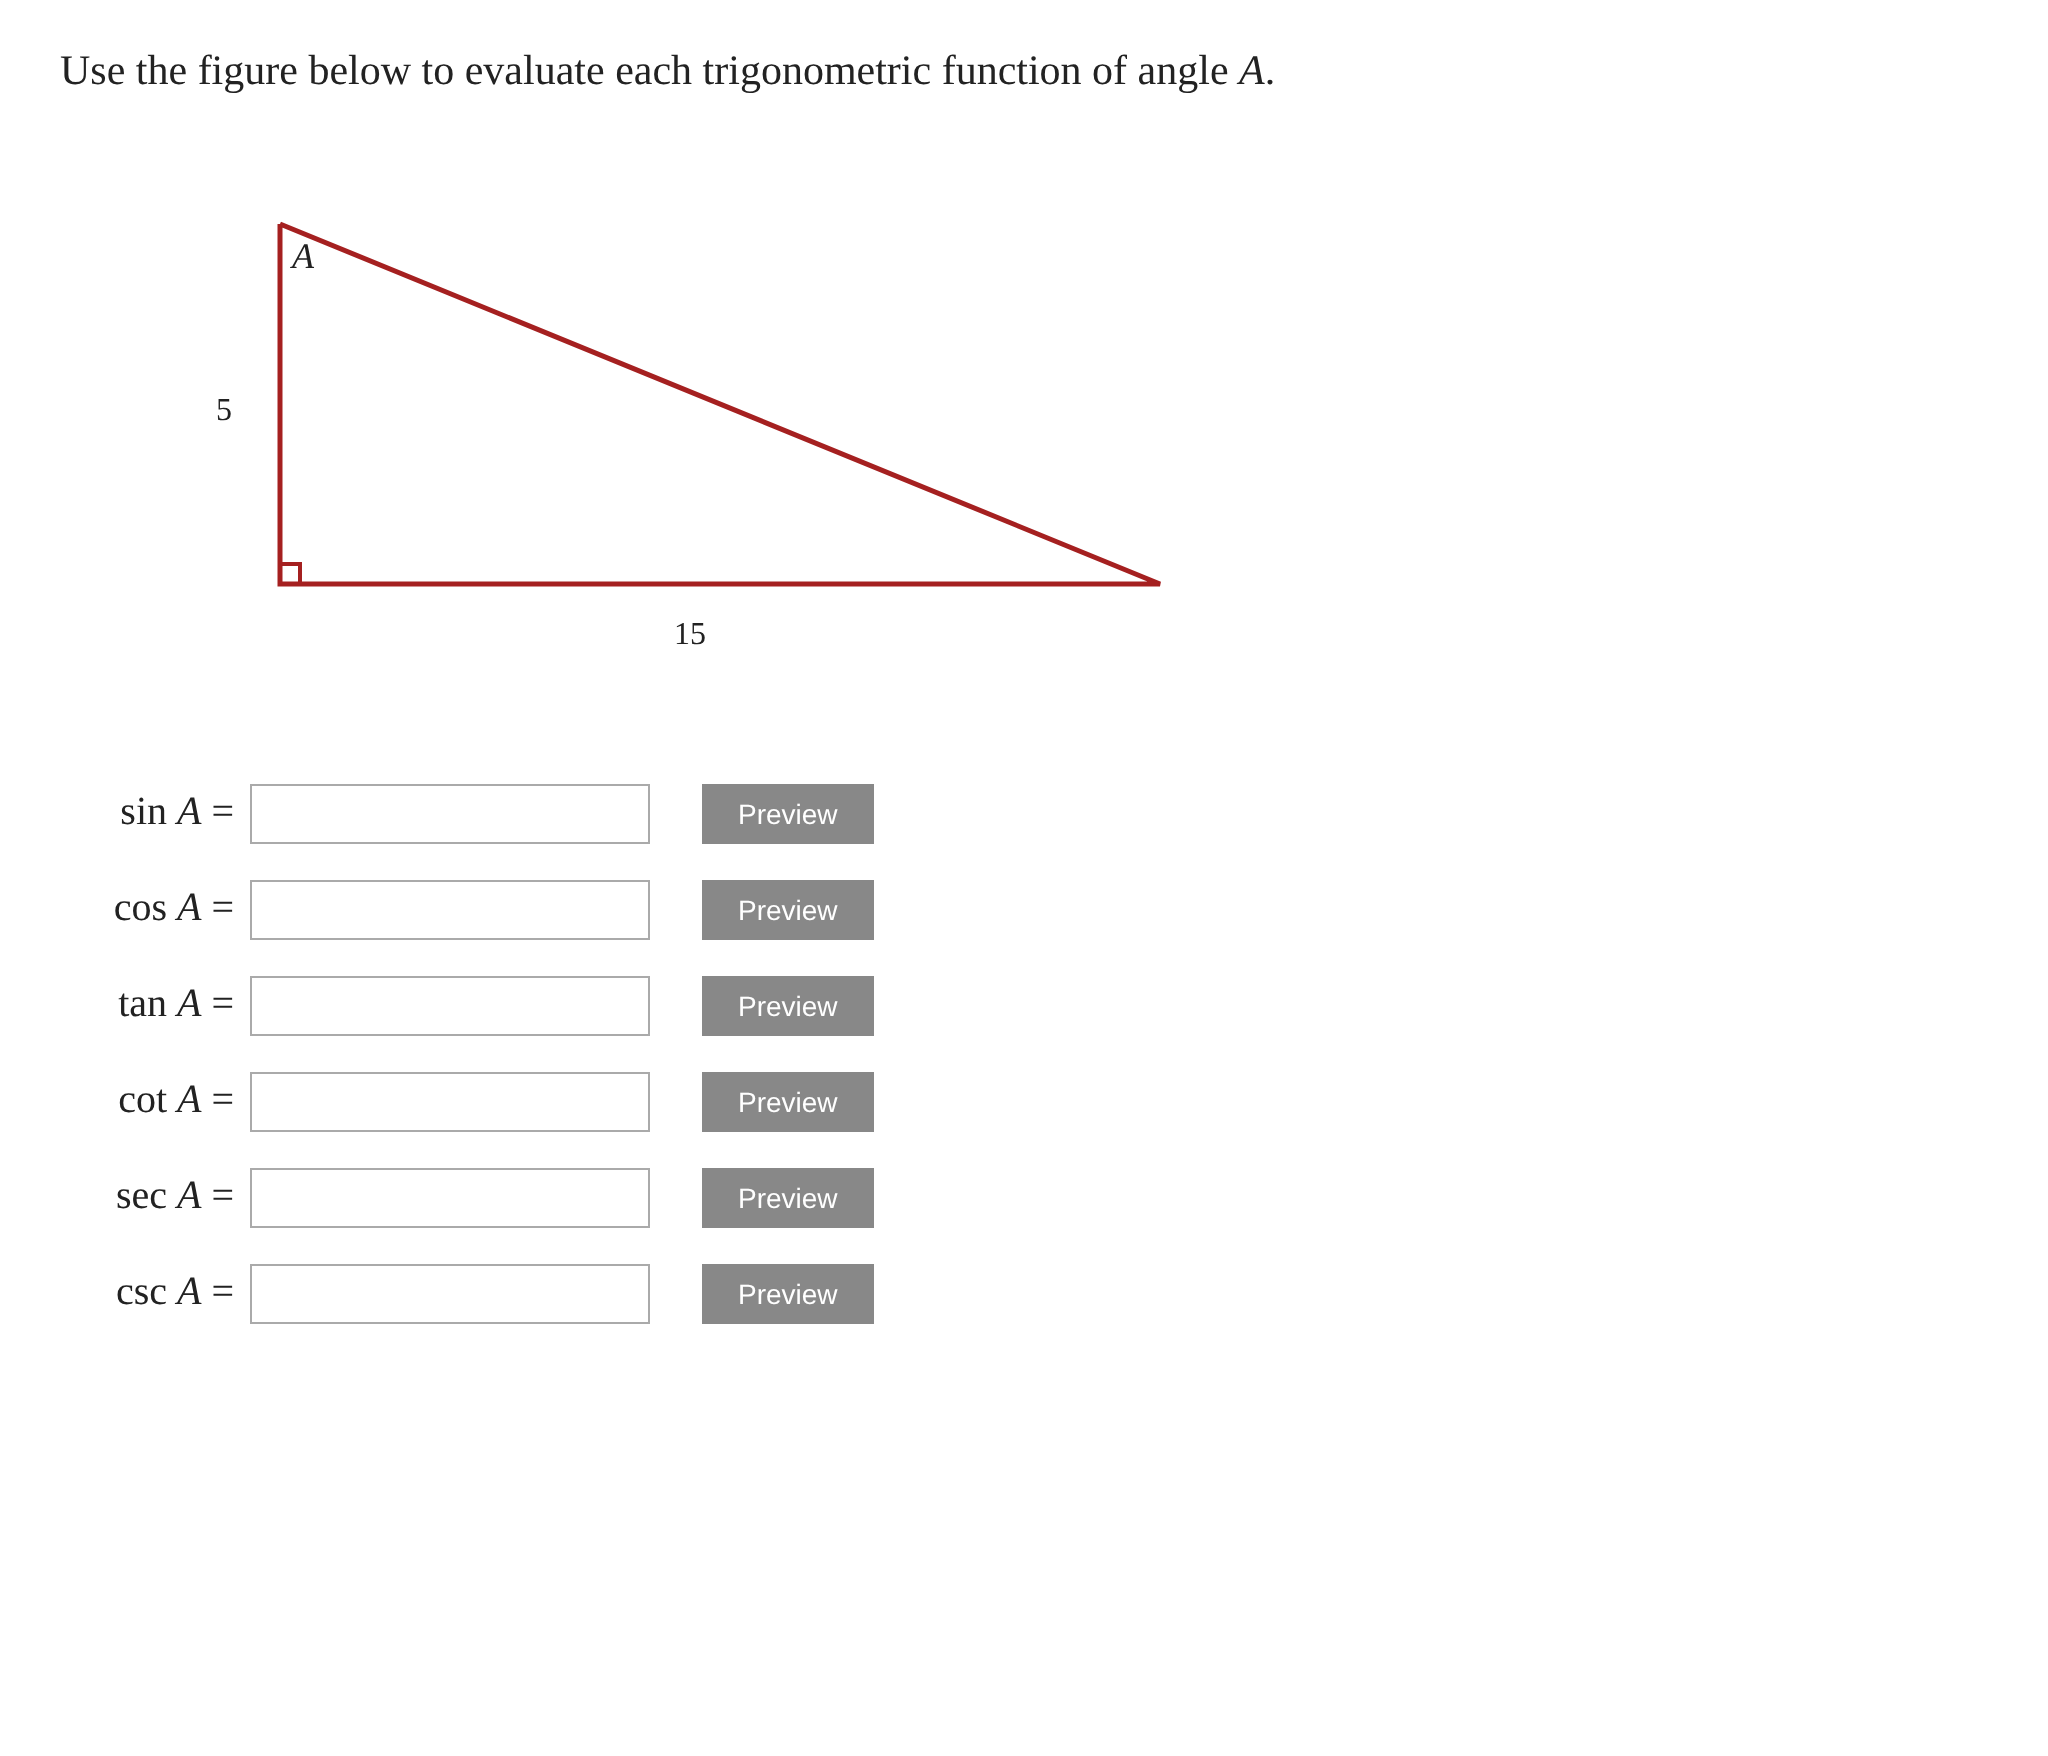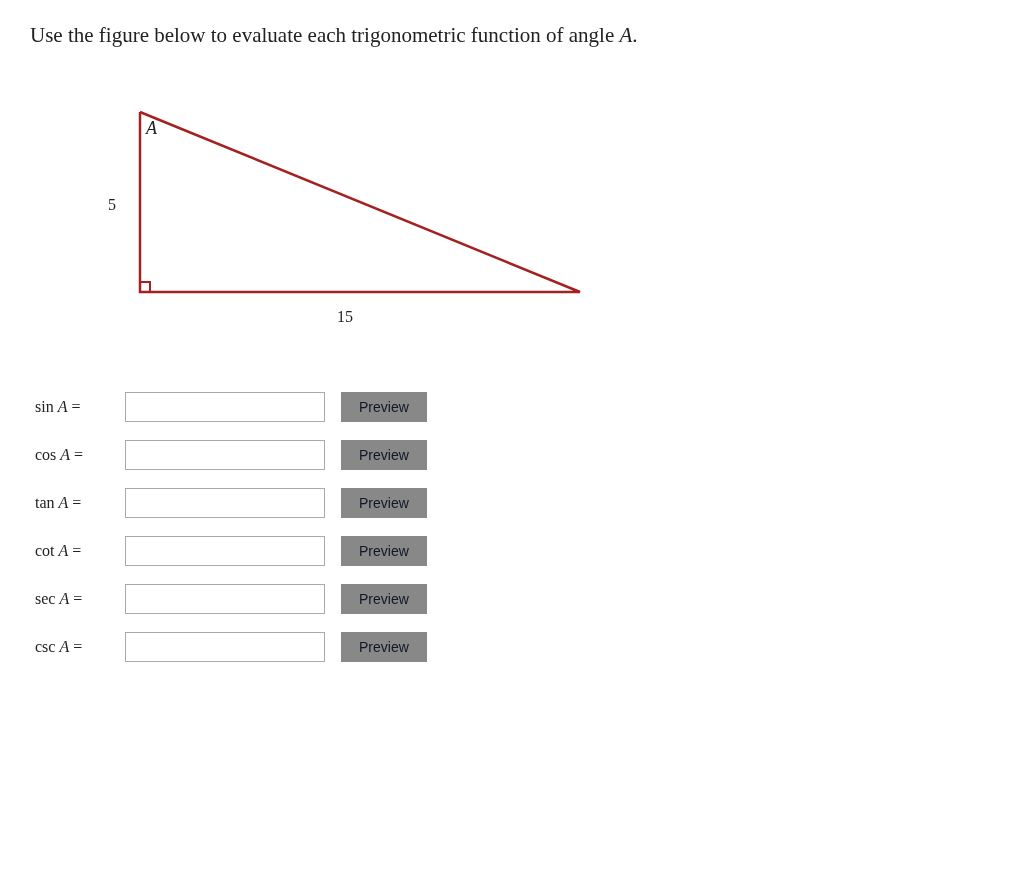--- a/index.html
+++ b/index.html
@@ -46,43 +46,43 @@
     }
 
     .trig-row {
       display: flex;
       align-items: center;
       margin-bottom: 18px;
     }
 
     .trig-label {
       width: 90px;
-      font-size: 16px;
-      text-align: left;
+      font-size: 20px;
+      text-align: right;
       padding-right: 8px;
     }
 
     .trig-label em {
       font-style: italic;
     }
 
     .trig-input {
       width: 200px;
       height: 30px;
       border: 1px solid #aaa;
       background: #fff;
       font-size: 14px;
       padding: 0 5px;
       outline: none;
     }
 
     .preview-btn {
-      margin-left: 16px;
+      margin-left: 26px;
       background: #888;
-      color: #0f172a;
+      color: #ffffff;
       border: none;
       padding: 5px 18px;
       height: 30px;
       font-size: 14px;
       cursor: pointer;
       font-family: Arial, sans-serif;
     }
   </style>
 </head>
 <body>

